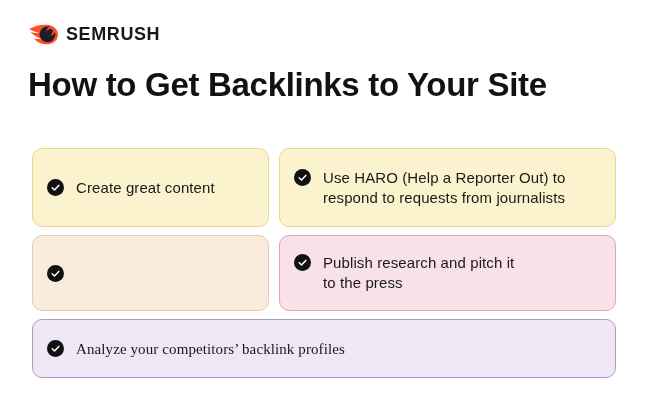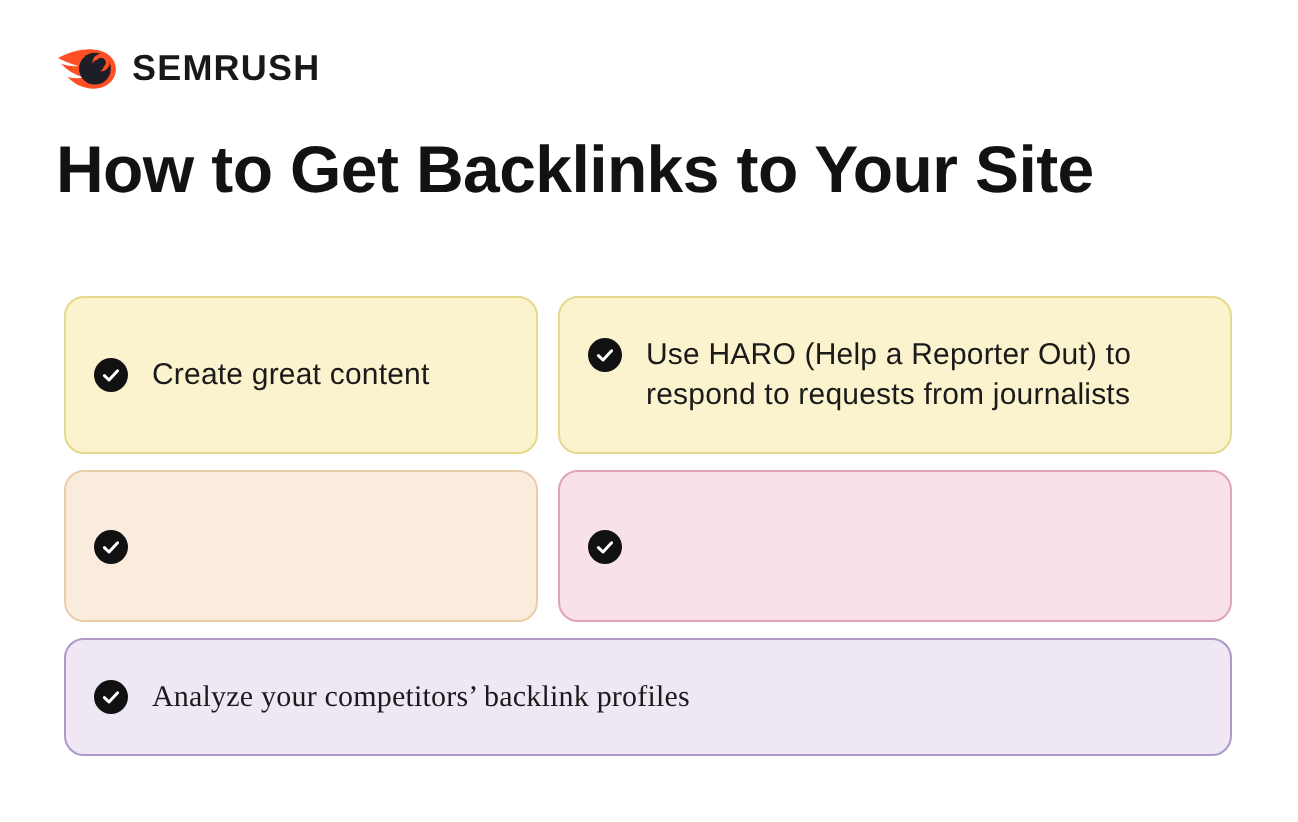--- a/index.html
+++ b/index.html
@@ -115,20 +115,22 @@
     </div>
 
     <div class="card" style="background: rgb(248, 225, 231); border-color: rgb(223, 164, 188);">
       <div class="card-inner">
         <span class="check-icon">
           <svg width="17" height="17" viewBox="0 0 17 17" aria-hidden="true">
             <circle cx="8.5" cy="8.5" r="8.5" fill="#111111"></circle>
             <path d="M5.2 8.8 L7.5 11 L11.8 6.4" fill="none" stroke="#FFFFFF" stroke-width="1.5" stroke-linecap="round" stroke-linejoin="round"></path>
           </svg>
         </span>
+        <span class="card-label">Publish research and pitch it
+to the press</span>
       </div>
     </div>
 
     <div class="card full" style="background: rgb(239, 232, 244); border-color: rgb(176, 152, 199);">
       <div class="card-inner">
         <span class="check-icon">
           <svg width="17" height="17" viewBox="0 0 17 17" aria-hidden="true">
             <circle cx="8.5" cy="8.5" r="8.5" fill="#111111"></circle>
             <path d="M5.2 8.8 L7.5 11 L11.8 6.4" fill="none" stroke="#FFFFFF" stroke-width="1.5" stroke-linecap="round" stroke-linejoin="round"></path>
           </svg>

